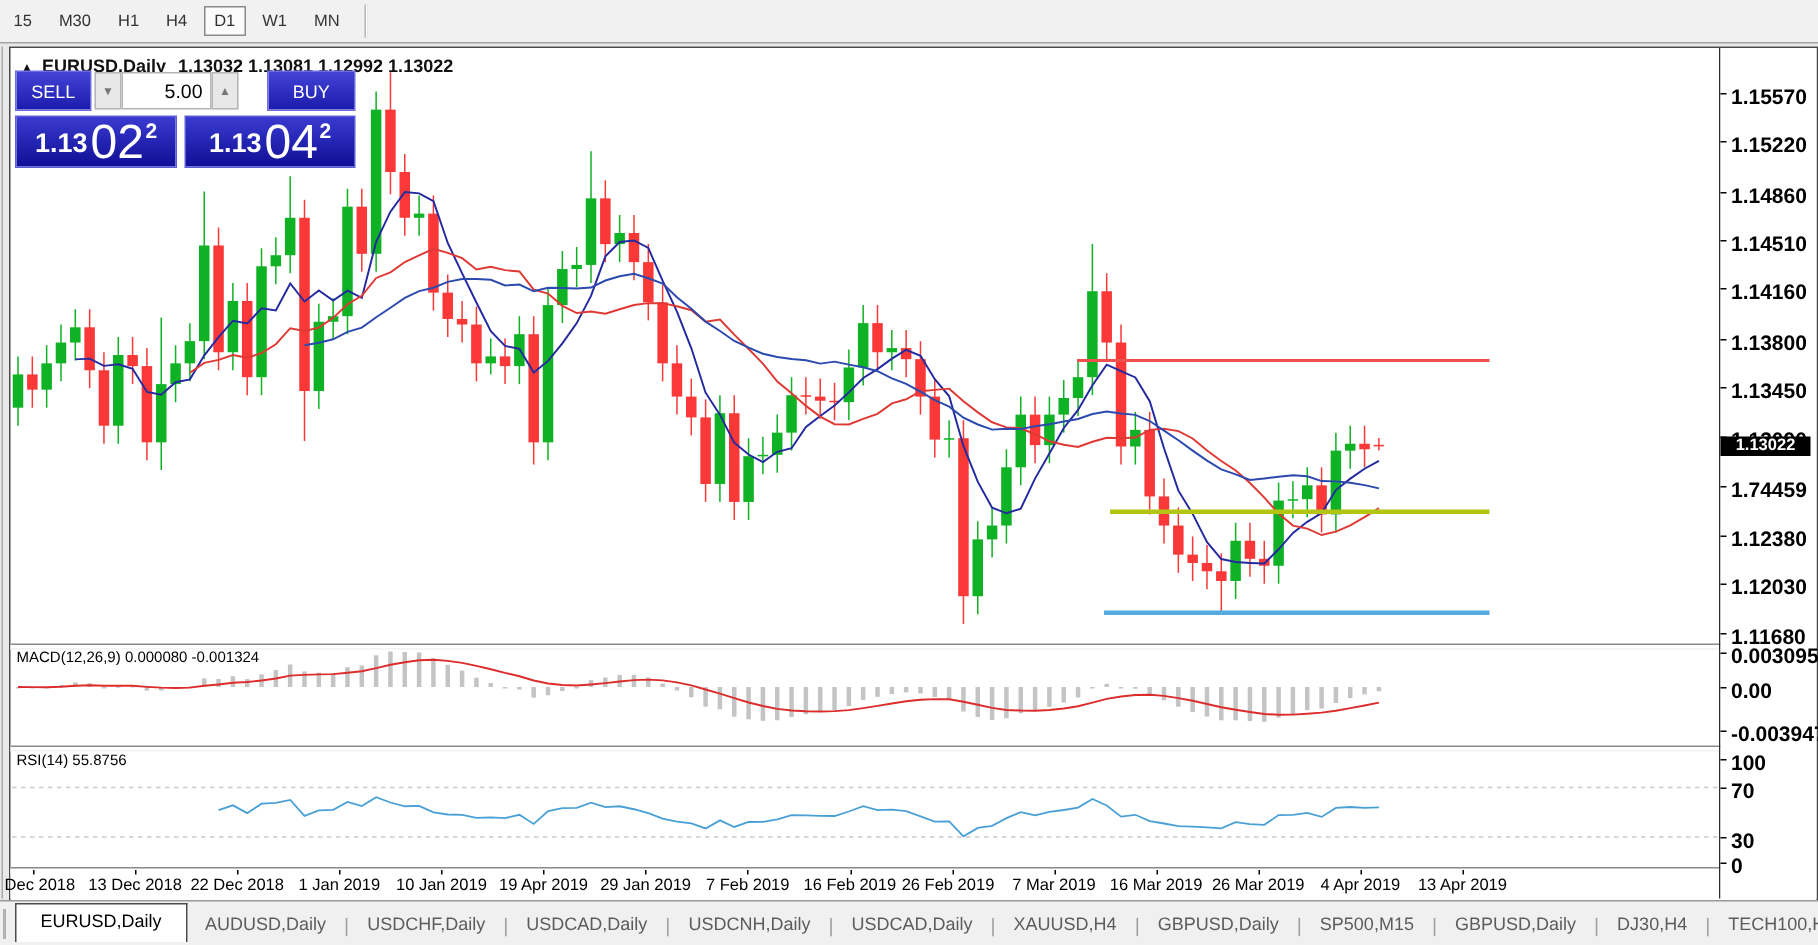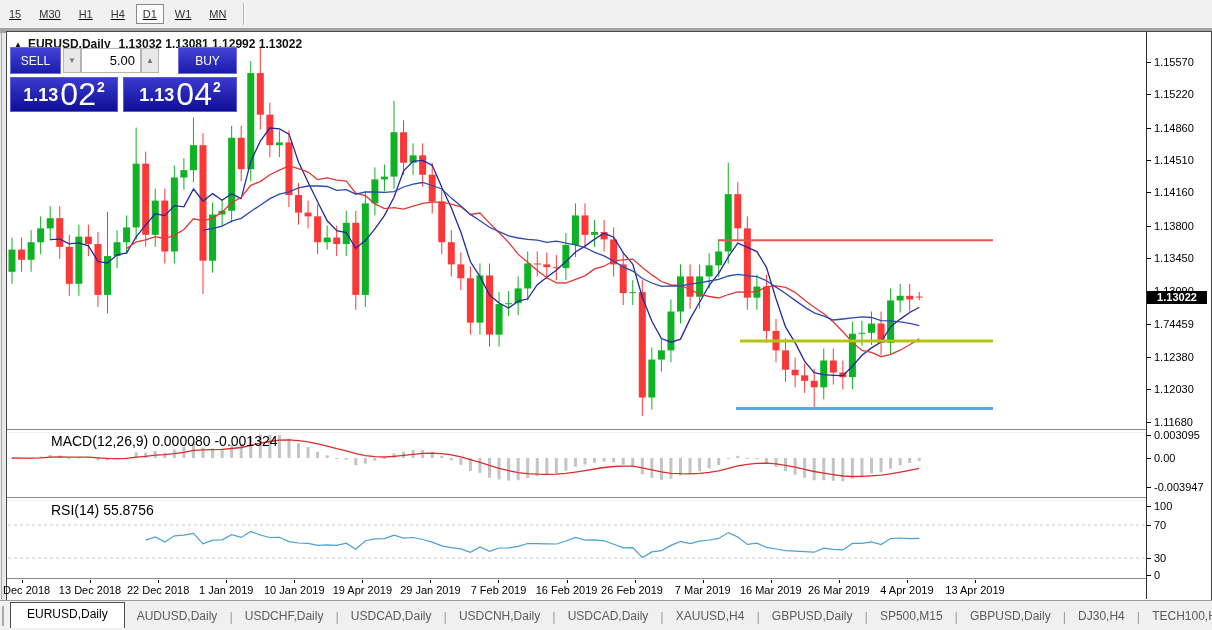--- a/index.html
+++ b/index.html
@@ -1,20 +1,20 @@
 <!DOCTYPE html>
 <html><head>
 <meta charset="utf-8">
 <style>
   html,body{margin:0;padding:0;background:#e9e9e9;}
   #app{position:relative;width:1212px;height:630px;overflow:hidden;
        font-family:"Liberation Sans","DejaVu Sans",sans-serif;background:#e9e9e9;}
   
   #toolbar{position:absolute;left:0;top:0;width:1212px;height:28px;background:#f1f1f1;
-           border-bottom:5px solid #a3a3a3;display:flex;align-items:center;text-decoration:underline;}
+           border-bottom:1px solid #a3a3a3;display:flex;align-items:center;}
   .tb-btn{font-size:11px;color:#333;padding:4px 7px;margin:0 2px;cursor:default;}
   .tb-btn.active{background:#fbfbfb;border:1px solid #8a8a8a;padding:3px 6px;}
   .tb-sep{width:1px;height:22px;background:#b5b5b5;border-right:1px solid #fff;margin:0 4px;}
   
   #chartwin{position:absolute;left:6px;top:31px;width:1204px;height:568px;
             background:#ffffff;border:1px solid #4a4a4a;}
   #leftedge{position:absolute;left:1px;top:31px;width:1px;height:568px;background:#a8a8a8;}
   .pane-sep{position:absolute;left:7px;width:1203px;height:2px;
             border-top:1px solid #8a8a8a;border-bottom:1px solid #f2f2f2;background:#fff;}
   #axis-border{position:absolute;left:1146px;top:32px;width:1px;height:567px;background:#2c2c2c;}
@@ -43,26 +43,26 @@
   .px-box{position:absolute;top:30px;height:35px;background:linear-gradient(#3a3ad0,#0f0f96);
           border:1px solid #5c5cd8;box-sizing:border-box;color:#fff;display:flex;
           align-items:flex-end;justify-content:center;padding-bottom:2px;cursor:pointer;}
   #sell-box{left:0;width:108px;}
   #buy-box{left:113px;width:114px;}
   .px-small{font-size:18px;font-weight:bold;margin:0 2px 3px 0;}
   .px-big{font-size:32px;font-weight:300;line-height:30px;}
   .px-sup{font-size:14px;font-weight:bold;margin:0 0 14px 1px;}
   
   #axis-col{position:absolute;left:1147px;top:32px;width:64px;height:567px;background:#fff;z-index:4;}
-  .ax-label{position:absolute;left:7px;font-size:11px;font-weight:normal;color:#000;white-space:nowrap;}
+  .ax-label{position:absolute;left:7px;font-size:14px;font-weight:bold;color:#000;white-space:nowrap;}
   .ax-tick{position:absolute;left:0;width:4px;height:1px;background:#000;}
   #cur-badge{position:absolute;left:0;width:60px;height:13px;background:#000;color:#fff;
              font-size:11px;font-weight:bold;text-align:center;line-height:13px;}
   
-  .ind-label{position:absolute;left:11px;font-size:14px;color:#000;z-index:5;margin-left:40px;}
+  .ind-label{position:absolute;left:11px;font-size:10px;color:#000;z-index:5;}
   
   #date-strip{position:absolute;left:7px;top:580px;width:1139px;height:19px;background:#fff;}
   .date-label{position:absolute;top:4px;width:80px;margin-left:-40px;text-align:center;
               font-size:11px;color:#000;white-space:nowrap;}
   .date-tick{position:absolute;top:0;width:1px;height:3px;background:#000;}
   
   #tabbar{position:absolute;left:0;top:600px;width:1212px;height:30px;background:#f0f0f0;
           border-top:1px solid #9a9a9a;display:flex;align-items:center;}
   #tab-gripper{width:3px;height:20px;border-left:1px solid #aaa;border-right:1px solid #aaa;margin:0 6px 0 2px;}
   .tab{font-size:12px;color:#5c5c5c;padding:4px 12px;white-space:nowrap;cursor:pointer;}

